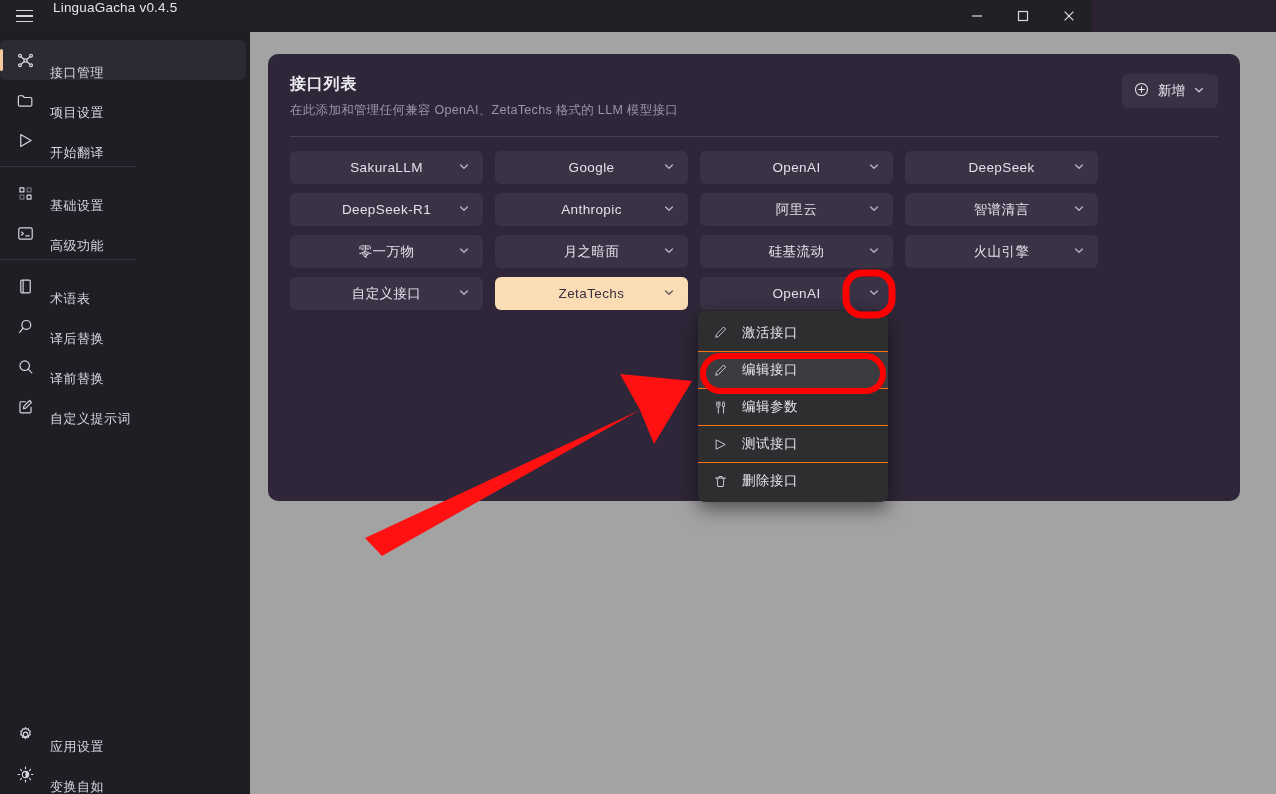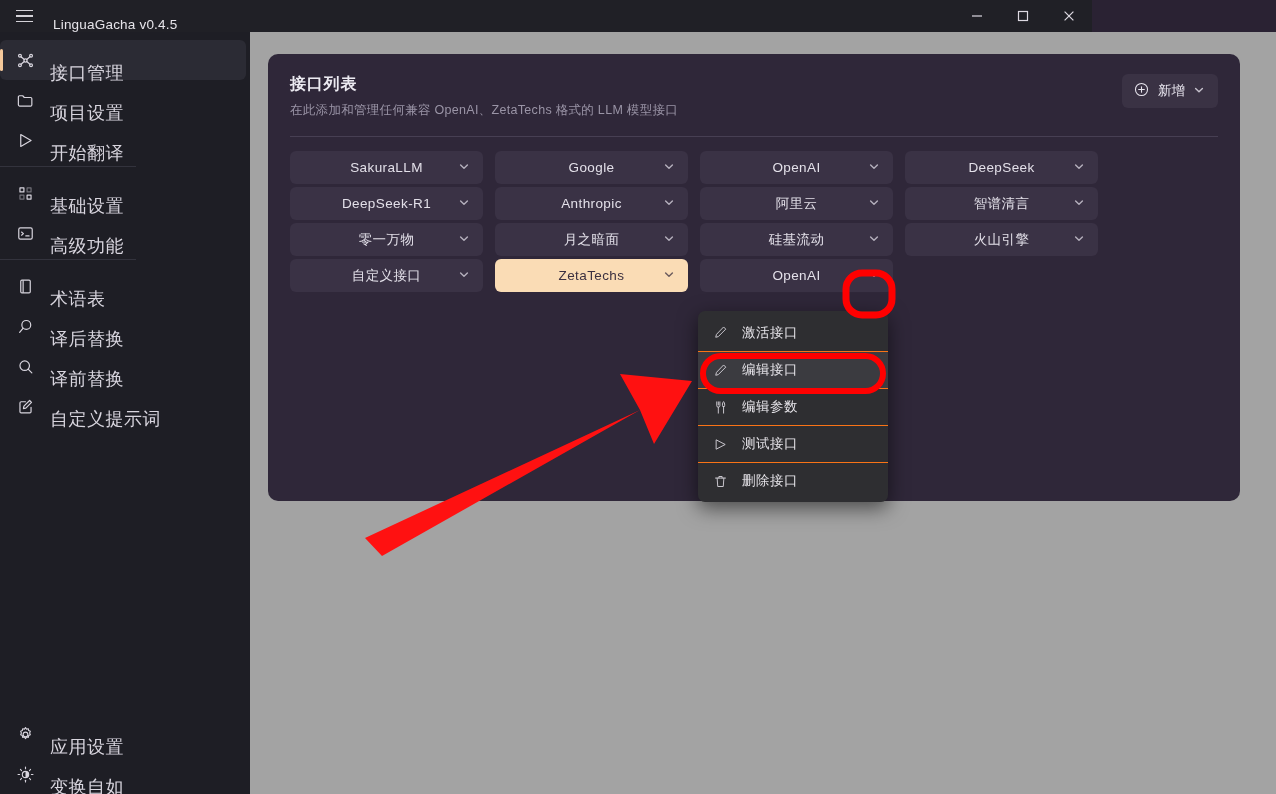--- a/index.html
+++ b/index.html
@@ -9,21 +9,21 @@
     background: #2a2233;
     font-family: "Liberation Sans", "DejaVu Sans", sans-serif;
     -webkit-font-smoothing: antialiased;
   }
   #app { position: relative; width: 1276px; height: 794px; }
 
   
   .titlebar {
     position: absolute; top: 0; left: 0; width: 1092px; height: 32px;
     background: #202026;
-    display: flex; align-items: flex-end;
+    display: flex; align-items: flex-start;
   }
   .hamburger {
     width: 48px; height: 32px;
     display: flex; flex-direction: column; align-items: center; justify-content: center;
     gap: 4px; cursor: pointer;
   }
   .hamburger i { display: block; width: 17px; height: 1.6px; background: #d4d2d8; }
   .app-title {
     font-size: 13.5px; color: #e6e4ea; letter-spacing: .2px;
     margin-left: 5px;
@@ -46,21 +46,21 @@
     position: relative;
     height: 40px; margin: 0 4px 0 0;
     display: flex; align-items: center;
     border-radius: 6px;
     cursor: pointer; color: #cdcad4;
   }
   .nav-item .nicon {
     width: 50px; display: flex; align-items: center; justify-content: center;
     flex: 0 0 50px;
   }
-  .nav-item .nlabel { font-size: 18px; color: #d8d5de; letter-spacing: .5px; margin-top: 26px; }
+  .nav-item .nlabel { font-size: 13px; color: #d8d5de; letter-spacing: .5px; margin-top: 26px; }
   .nav-item.active { background: #2b2b34; }
   .nav-item.active::before {
     content: ""; position: absolute; left: 0; top: 9px;
     width: 3px; height: 22px; border-radius: 2px; background: #f5c99b;
   }
   .nav-sep { height: 1px; background: #33333d; margin: 6px 0 6px 0; width: 136px; }
   .nav-gap { flex: 1 1 auto; }
   .avatar {
     width: 27px; height: 27px; border-radius: 50%;
     background: radial-gradient(circle at 50% 38%, #ffe9ee 0%, #ffd3dc 26%, #e85d7a 52%, #c63a5c 74%, #a82b4a 100%);
@@ -100,21 +100,21 @@
     display: flex; align-items: center; gap: 8px;
     color: #e8e5ee; font-size: 13.5px; cursor: pointer;
     border: none;
   }
   .divider { height: 1px; background: #473f53; margin-top: 17px; }
 
   .grid {
     margin-top: 14px;
     display: grid;
     grid-template-columns: repeat(4, 193px);
-    gap: 3px 12px;
+    gap: 9px 12px;
   }
   .ibtn {
     position: relative;
     height: 33px; border-radius: 6px;
     background: #3a3245;
     display: flex; align-items: center; justify-content: center;
     color: #e3e0e9; font-size: 13.5px; letter-spacing: .4px;
     cursor: pointer; border: none;
   }
   .ibtn .chev { position: absolute; right: 13px; top: 50%; transform: translateY(-50%); opacity: .75; }

